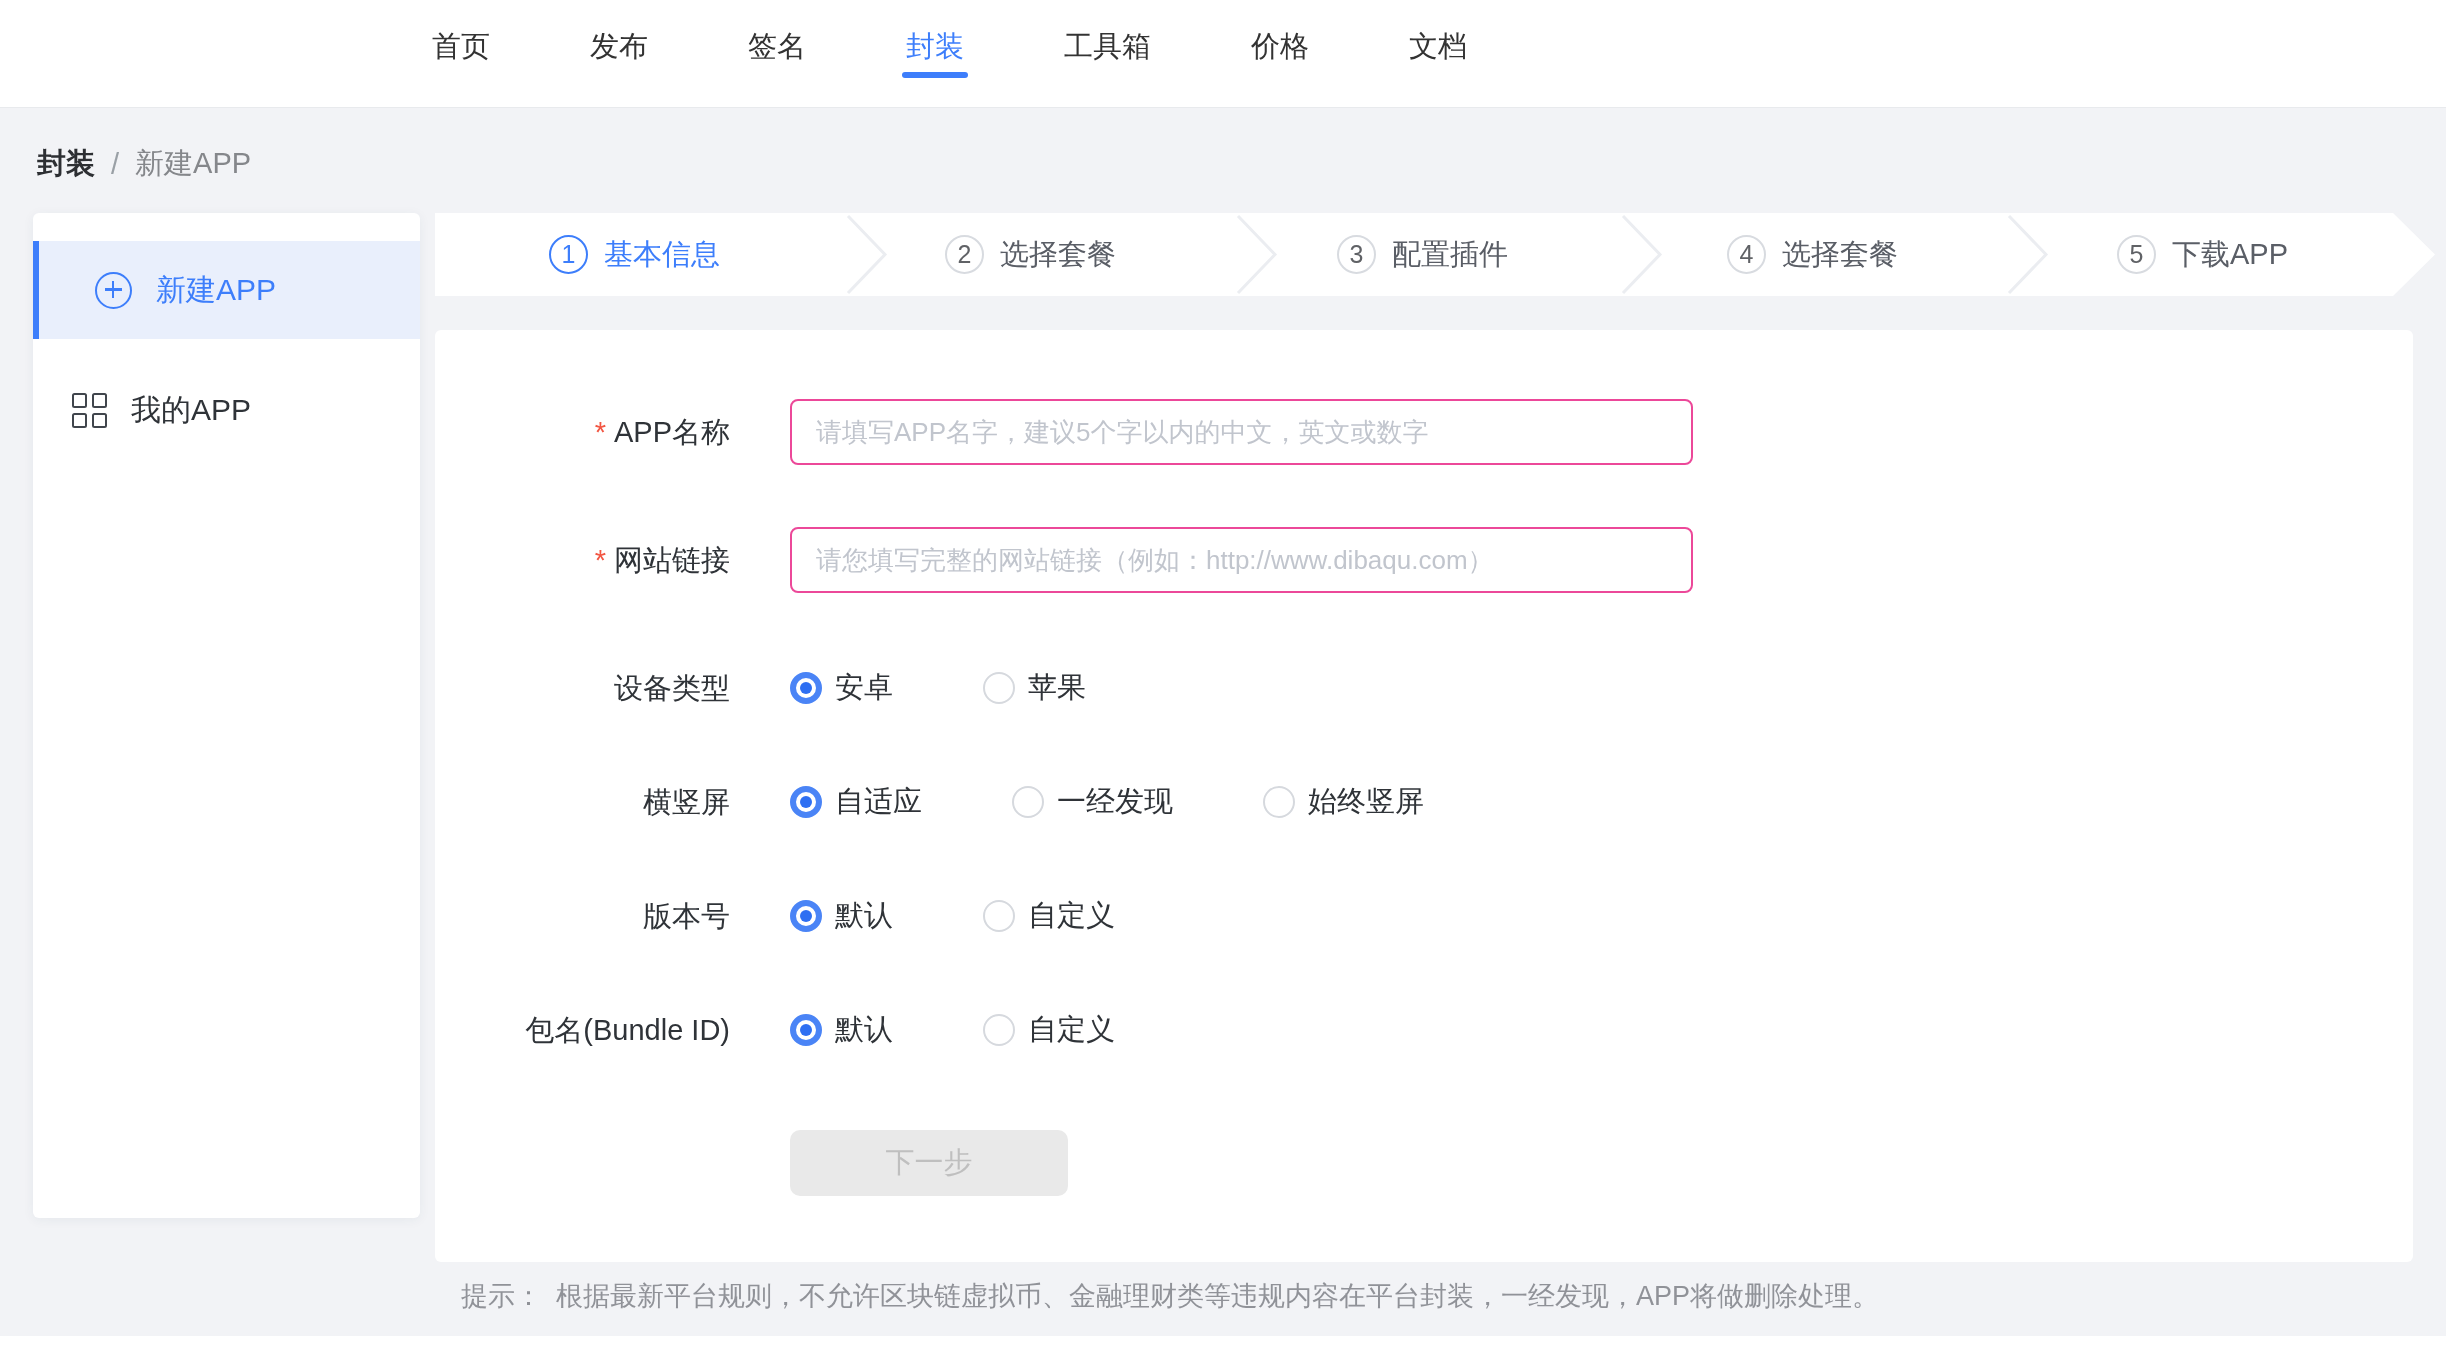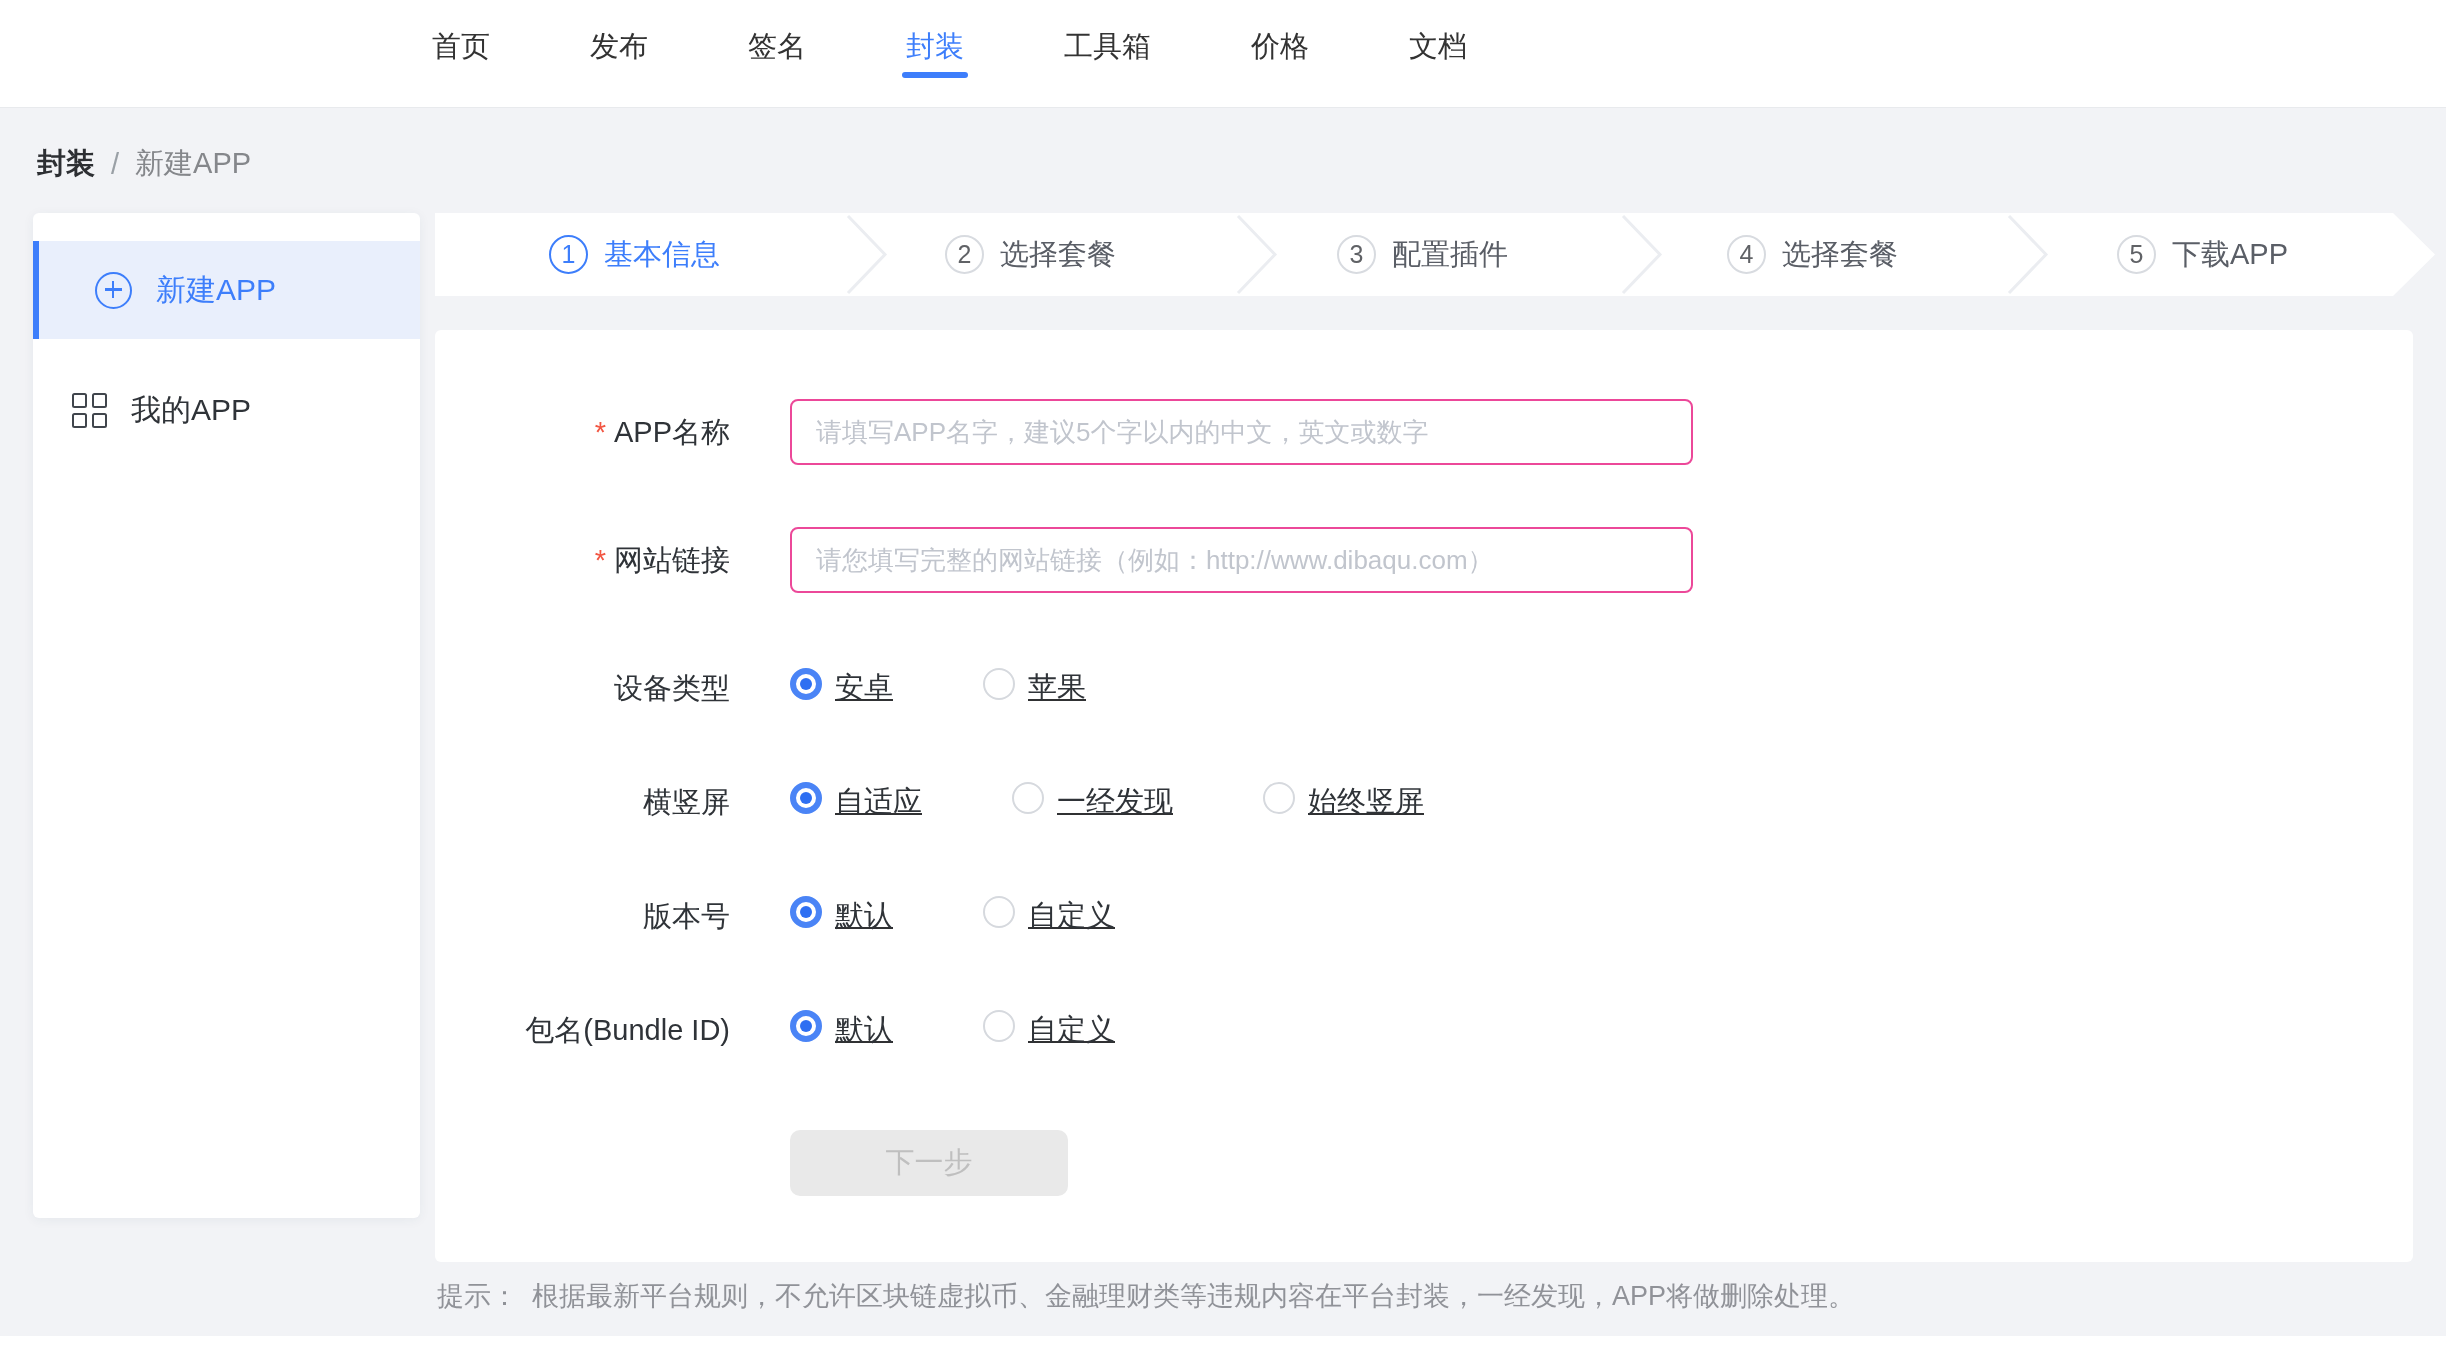--- a/index.html
+++ b/index.html
@@ -109,21 +109,21 @@
   .required-star { color:#f25643; margin-right:8px; font-size:29px; }
   .form-control { position:absolute; left:355px; height:66px; display:flex; align-items:center; gap:90px; }
 
   .text-input {
     width:903px; height:66px; border:2px solid #ec4899; border-radius:8px;
     font-size:26px; padding:0 24px; color:#333; outline:none; background:#fff;
     font-family:"Liberation Sans","DejaVu Sans",sans-serif;
   }
   .text-input::placeholder { color:#c1c5cd; }
 
-  .radio-option { display:flex; cursor:pointer;text-decoration:underline; }
+  .radio-option { display:flex; align-items:center; cursor:pointer; }
   .radio {
     position:relative; width:32px; height:32px; border-radius:50%; background:#fff;
     flex:0 0 auto;
   }
   .radio.off { border:2px solid #d6d9de; }
   .radio.on  { border:6px solid #4a84f6; }
   .radio.on::after {
     content:""; position:absolute; width:12px; height:12px; border-radius:50%;
     background:#2e6ff2; left:4px; top:4px;
   }
@@ -133,21 +133,21 @@
     position:absolute; left:355px; top:800px; width:278px; height:66px;
     background:#e9e9e9; color:#bfbfbf; font-size:29px; border:none; border-radius:10px;
     cursor:not-allowed; font-family:"Liberation Sans","DejaVu Sans",sans-serif;
   }
 
   
   .tip {
     position:absolute; left:437px; top:1278px; font-size:27px; color:#909298;
     white-space:nowrap;
   }
-  .tip .tip-prefix { margin-right:14px; }
+  .tip .tip-prefix { margin-right:14px;margin-left:24px; }
   .footer-strip {
     position:absolute; left:0; top:1336px; width:2446px; height:14px; background:#fff;
   }
 </style>
 </head>
 <body>
 
 <div class="topnav">
   <div class="nav-items">
     <div class="nav-item">

